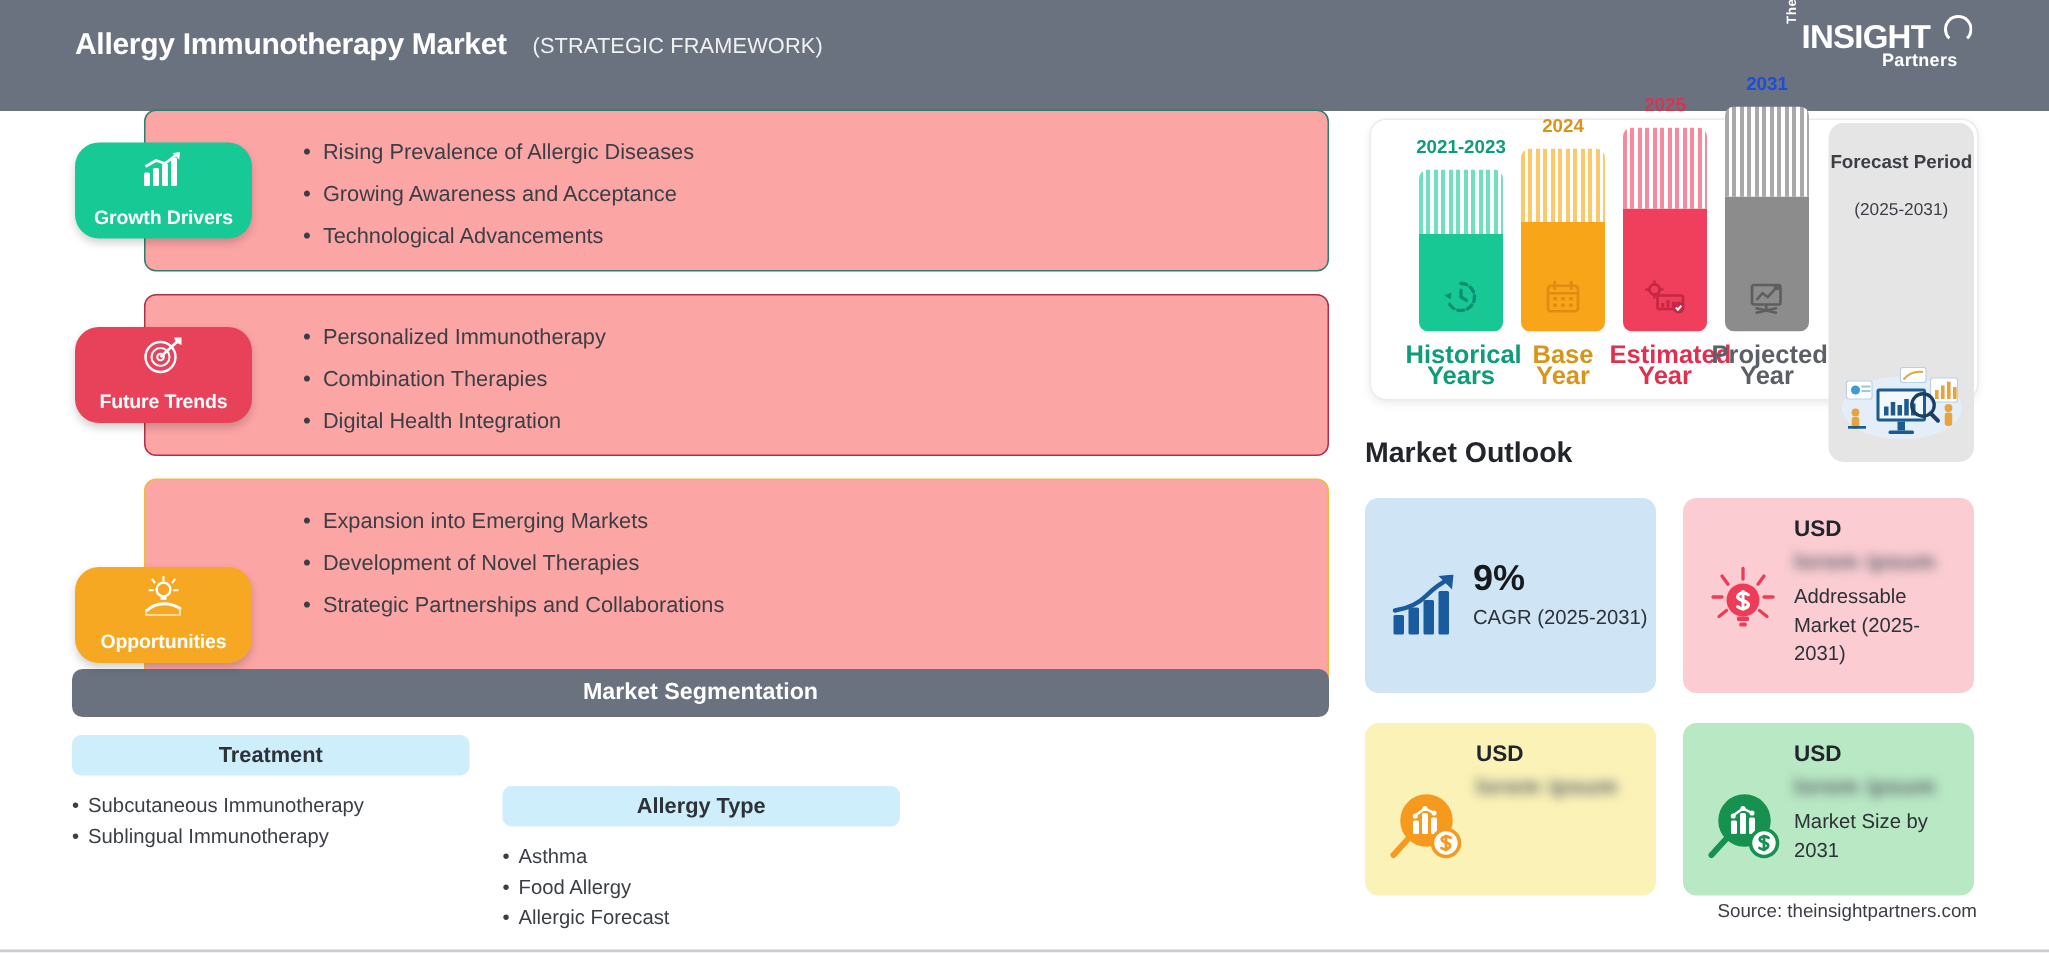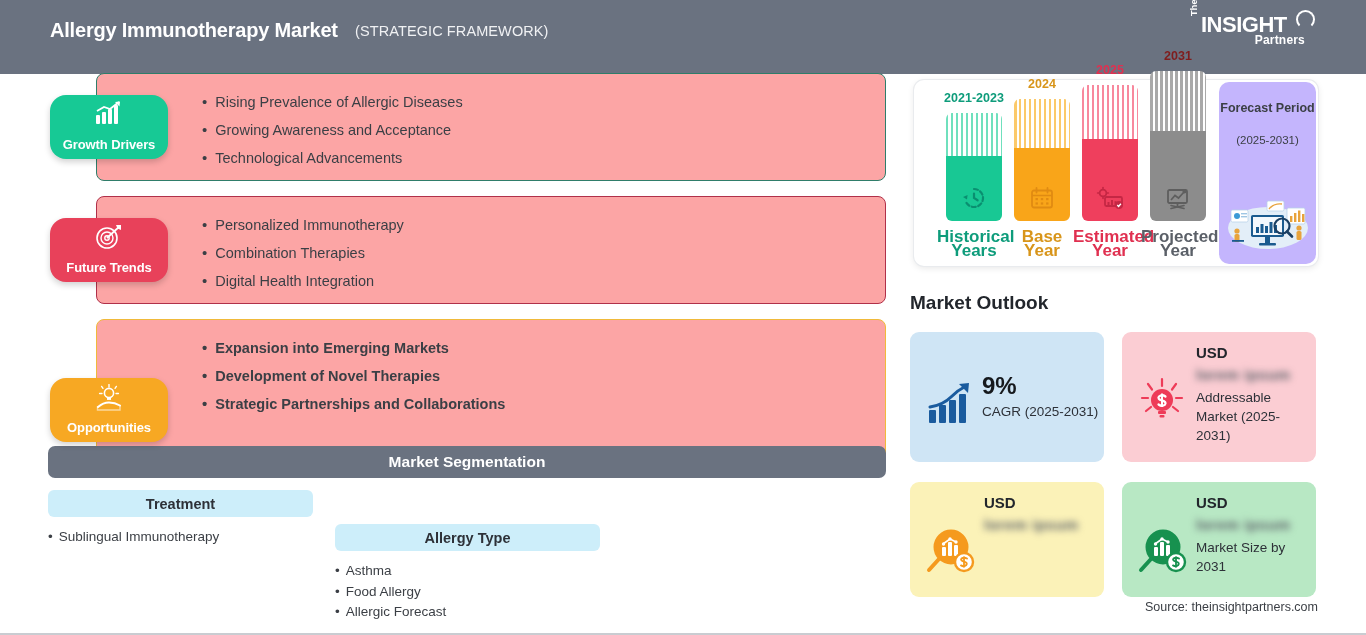--- a/index.html
+++ b/index.html
@@ -36,21 +36,21 @@
   #logo .swoosh { position:absolute; right:-6px; top:0px; width:19px; height:19px;
       border:2.5px solid #fff; border-radius:50%; border-bottom-color:transparent; }
 
   
   .pillar-box {
     position:absolute; left:96px; width:790px;
     border-radius:8px; background:#fca5a5;
   }
   .pillar-box.green  { top:73px;  height:108px; border:1.3px solid #2f7d6a; }
   .pillar-box.red    { top:196px; height:108px; border:1.3px solid #b03049; }
-  .pillar-box.orange { top:319px; height:142px; border:1.3px solid #f0ba3a;font-weight:bold; }
+  .pillar-box.orange { top:319px; height:142px; border:1.3px solid #f0ba3a; }
 
   .badge {
     position:absolute; left:50px; width:118px; height:64px;
     border-radius:16px; color:#fff; text-align:center;
     box-shadow: 0 3px 6px rgba(0,0,0,0.18);
     z-index:5;
   }
   .badge.green  { top:95px;  background:#17c995; }
   .badge.red    { top:218px; background:#e8415a; }
   .badge.orange { top:341px; background:#f7a823;margin-top:37px; }
@@ -85,22 +85,22 @@
         white-space:nowrap; }
   .seg-items li::before { content:"\2022"; margin-right:6px; }
 
   
   #timeline-panel {
     position:absolute; left:914px; top:80px; width:404px; height:186px;
     background:#fff; border-radius:10px;
     box-shadow:0 0 0 1px #e9ebee, 0 2px 7px rgba(0,0,0,0.10);
   }
   #forecast-panel {
-    position:absolute; right:2px; top:2px; width:97px; height:182px;
-    background:#c4b5fd; border-radius:10px;
+    position:absolute; right:2px; top:2px; width:97px; height:226px;
+    background:#e5e5e5; border-radius:10px;
   }
   #forecast-title { position:absolute; left:0; right:0; top:18px; text-align:center;
         font-size:12.5px; font-weight:bold; color:#3b3f45; line-height:16px; }
   #forecast-range { position:absolute; left:0; right:0; top:52px; text-align:center;
         font-size:11.5px; color:#3b3f45; }
   #forecast-illus { position:absolute; left:6px; bottom:14px; width:86px; height:52px; }
 
   .tl-bar-wrap { position:absolute; bottom:8px; width:56px; text-align:center; }
   .tl-year { position:absolute; left:-8px; right:-8px; font-size:12.5px; font-weight:bold;
         white-space:nowrap; }
@@ -217,20 +217,21 @@
     <span class="badge-label">Opportunities</span>
   </div>
 
   <div id="seg-header">
     <span>Market Segmentation</span>
   </div>
 
   <div class="seg-col c0">
     <div class="seg-title">Treatment</div>
     <ul class="seg-items">
+      <li>Subcutaneous Immunotherapy</li>
       <li>Sublingual Immunotherapy</li>
     </ul>
   </div>
 
   <div class="seg-col c1">
     <div class="seg-title">Allergy Type</div>
     <ul class="seg-items">
       <li>Asthma</li>
       <li>Food Allergy</li>
       <li>Allergic Forecast</li>
@@ -303,21 +304,21 @@
             </g>
             <circle cx="23" cy="20" r="4" fill="#c52744"></circle>
             <path d="M21.3 20 L22.6 21.4 L24.9 18.8" stroke="#fff" stroke-width="1.4" fill="none"></path>
           </svg>
         </span>
       </div>
       <div class="tl-label" style="color:#e03050;">Estimated Year</div>
     </div>
 
     <div class="tl-bar-wrap" style="left:236px;">
-      <div class="tl-year" style="bottom:195px; color:#7f1d1d;">2031</div>
+      <div class="tl-year" style="bottom:195px; color:#1d4ed8;">2031</div>
       <div class="tl-bar" style="height:150px;">
         <div class="tl-solid" style="background:#8c8c8c;"></div>
         <div class="tl-stripes" style="background:repeating-linear-gradient(to right,#a9a9a9 0 2.5px,#ffffff 2.5px 5px);"></div>
         <span class="tl-icon">
           <svg width="28" height="26" viewBox="0 0 28 26">
             <rect x="4" y="5" width="19" height="13" rx="1.4" fill="none" stroke="#5e5e5e" stroke-width="1.8"></rect>
             <path d="M7 15 L11 10.5 L14.5 13 L20 7" stroke="#5e5e5e" stroke-width="1.7" fill="none"></path>
             <circle cx="20.5" cy="6.5" r="2" fill="#5e5e5e"></circle>
             <line x1="13.5" y1="18" x2="13.5" y2="21" stroke="#5e5e5e" stroke-width="1.8"></line>
             <line x1="7" y1="23.5" x2="20" y2="20.5" stroke="#5e5e5e" stroke-width="1.6" stroke-linecap="round"></line>

